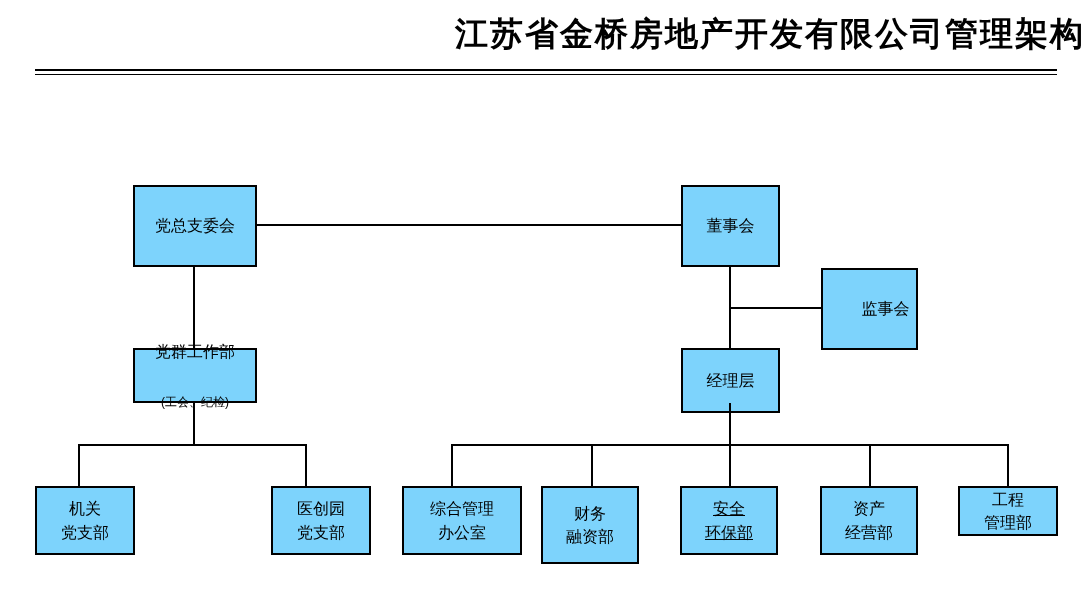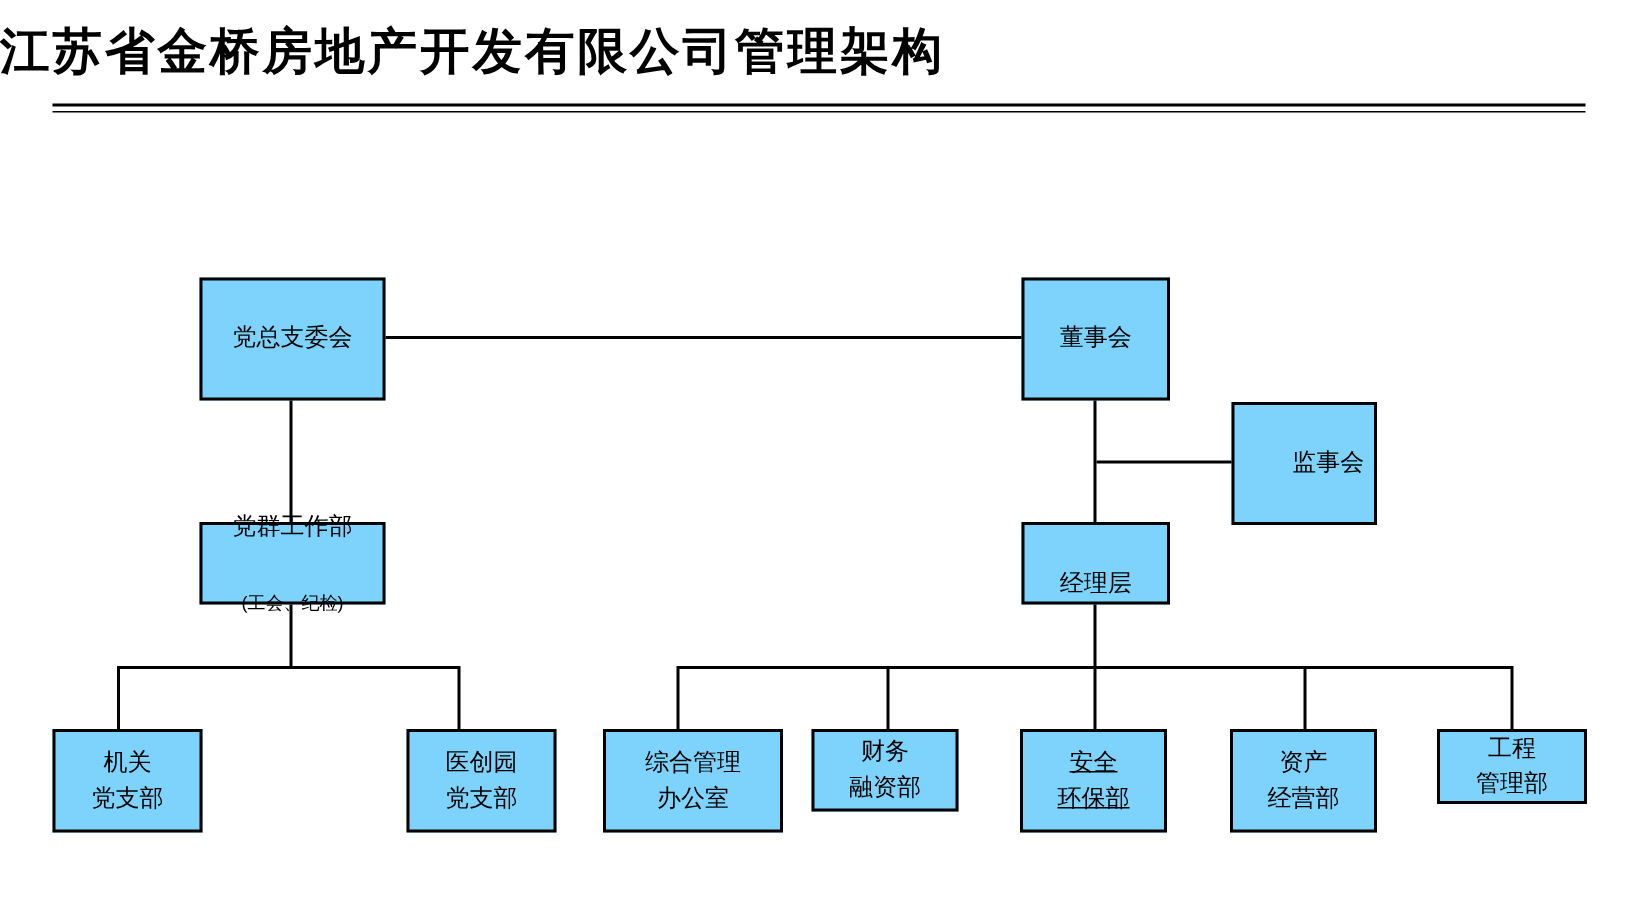--- a/index.html
+++ b/index.html
@@ -2,21 +2,21 @@
 <html><head>
 <meta charset="utf-8">
 <style>
   html, body { margin:0; padding:0; background:#ffffff; }
   .canvas {
     position:relative; width:1085px; height:604px; background:#ffffff;
     color:#000; font-family:"Liberation Sans", sans-serif; overflow:hidden;
   }
   .title {
     position:absolute; top:12px; left:0; width:100%;
-    text-align:left; font-family:"Liberation Serif", serif;
+    text-align:right; font-family:"Liberation Serif", serif;
     font-weight:bold; font-size:33px; letter-spacing:2px; white-space:nowrap;
   }
   .rule {
     position:absolute; left:35px; top:69px; width:1022px; height:3px;
     border-top:2px solid #000; border-bottom:1px solid #000;
   }
   .node {
     position:absolute; box-sizing:border-box; border:2px solid #000;
     background:#7dd3fc; display:flex; flex-direction:column;
     align-items:center; justify-content:center; text-align:center;
@@ -43,40 +43,40 @@
 
   <div class="node" style="left:821px; top:268px; width:97px; height:82px;padding-left:32px;">
     <span>监事会</span>
   </div>
 
   <div class="node" style="left:133px; top:348px; width:124px; height:55px;gap:17px;">
     <span>党群工作部</span>
     <span class="sub">(工会、纪检)</span>
   </div>
 
-  <div class="node" style="left:681px; top:348px; width:99px; height:55px;justify-content:flex-end;">
+  <div class="node" style="left:681px; top:348px; width:99px; height:65px;">
     <span>经理层</span>
   </div>
 
   <div class="node" style="left:35px; top:486px; width:100px; height:69px;">
     <span>机关</span>
     <span>党支部</span>
   </div>
 
   <div class="node" style="left:271px; top:486px; width:100px; height:69px;">
     <span>医创园</span>
     <span>党支部</span>
   </div>
 
   <div class="node" style="left:402px; top:486px; width:120px; height:69px;">
     <span>综合管理</span>
     <span>办公室</span>
   </div>
 
-  <div class="node" style="left:541px; top:486px; width:98px; height:55px;">
+  <div class="node" style="left:541px; top:486px; width:98px; height:78px;">
     <span>财务</span>
     <span>融资部</span>
   </div>
 
   <div class="node" style="left:680px; top:486px; width:98px; height:69px;text-decoration:underline;">
     <span>安全</span>
     <span>环保部</span>
   </div>
 
   <div class="node" style="left:820px; top:486px; width:98px; height:69px;">

